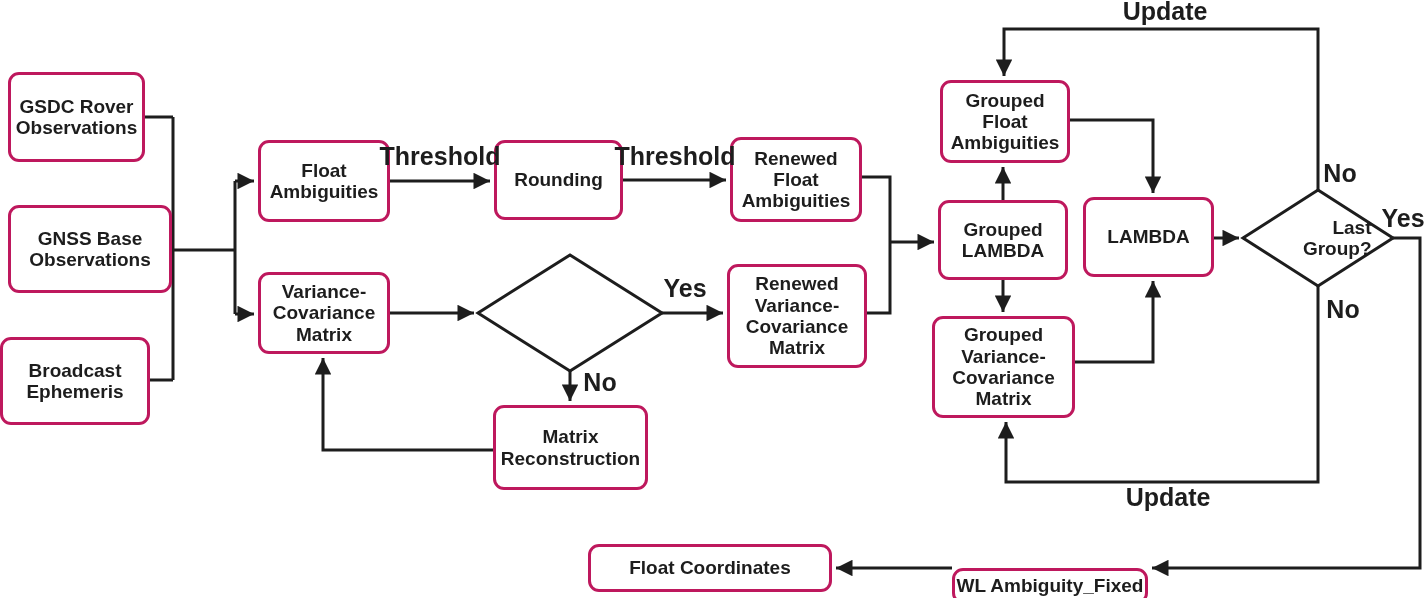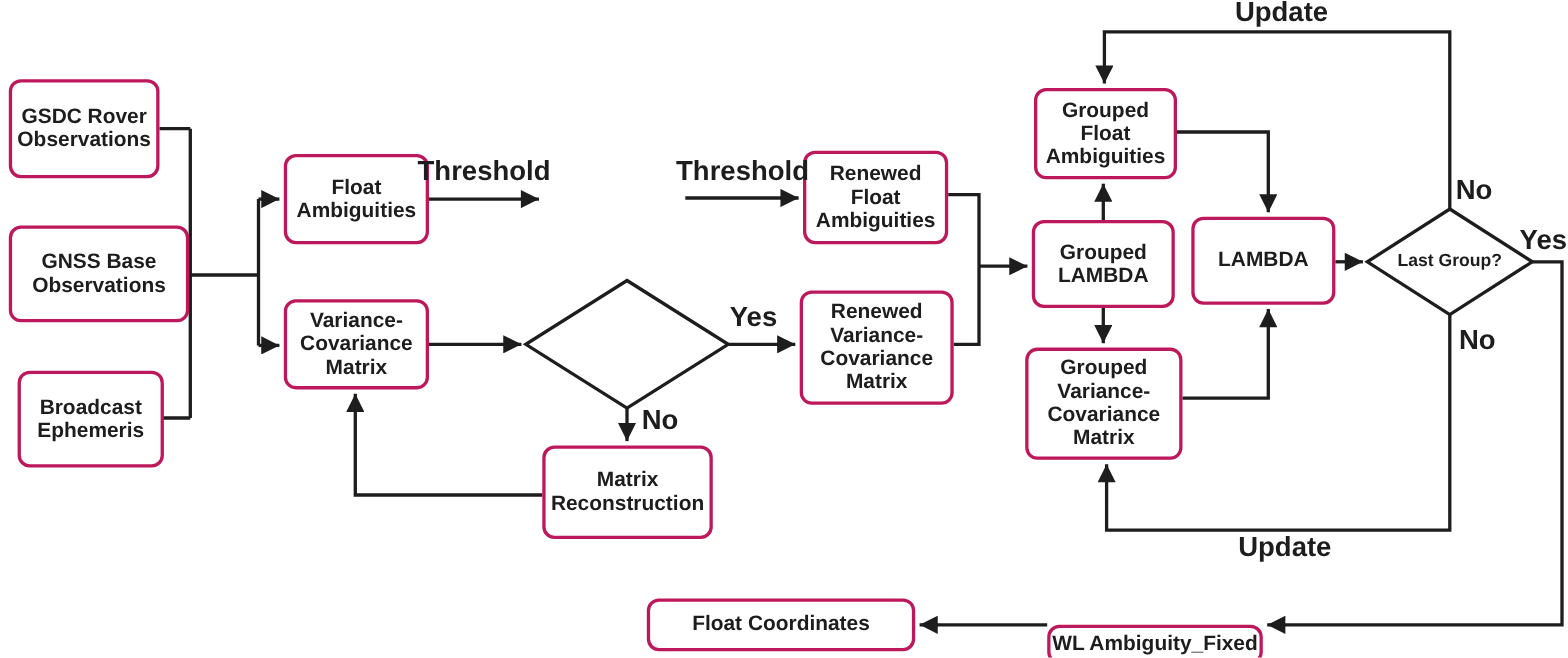--- a/index.html
+++ b/index.html
@@ -8,22 +8,22 @@
     font-family:"Liberation Sans",sans-serif;overflow:hidden;
   }
   svg.wires{position:absolute;left:0;top:0;width:1425px;height:598px;}
   .node{
     position:absolute;display:flex;align-items:center;justify-content:center;
     text-align:center;border:3px solid #be185d;border-radius:11px;background:#ffffff;
     color:#1d1d1d;font-weight:bold;font-size:19px;line-height:1.12;
     white-space:pre-line;box-sizing:border-box;
   }
   .dtext{
-    position:absolute;transform:translate(-50%,-50%);text-align:left;
-    font-weight:bold;font-size:16px;line-height:1.12;color:#1d1d1d;white-space:pre-line;
+    position:absolute;transform:translate(-50%,-50%);text-align:right;
+    font-weight:bold;font-size:19px;line-height:1.12;color:#1d1d1d;white-space:pre-line;
   }
   .elabel{
     position:absolute;transform:translateX(-50%);font-weight:bold;font-size:25px;
     line-height:22px;color:#1d1d1d;white-space:nowrap;
   }
 </style>
 </head>
 <body>
 
 <div class="canvas">
@@ -57,25 +57,26 @@
       <path marker-end="url(#arrow)" d="M952,568 H836"></path>
       <polygon points="570,255 662,313 570,371 478,313" fill="#ffffff"></polygon>
       <polygon points="1318,190 1393,238 1318,286 1243,238" fill="#ffffff"></polygon>
     </g>
   </svg>
 
   <div class="node" style="left:8px;top:72px;width:137px;height:90px">GSDC Rover
 Observations</div>
   <div class="node" style="left:8px;top:205px;width:164px;height:88px">GNSS Base
 Observations</div>
-  <div class="node" style="left:16px;top:337px;width:133px;height:88px">Broadcast
+  <div class="node" style="left:0;top:337px;width:150px;height:88px">Broadcast
 Ephemeris</div>
 
   <div class="node" style="left:258px;top:140px;width:132px;height:82px">Float
 Ambiguities</div>
+  <div class="node" style="left:494px;top:140px;width:129px;height:80px">Rounding</div>
   <div class="node" style="left:730px;top:137px;width:132px;height:85px">Renewed
 Float
 Ambiguities</div>
 
   <div class="node" style="left:258px;top:272px;width:132px;height:82px">Variance-
 Covariance
 Matrix</div>
   <div class="node" style="left:727px;top:264px;width:140px;height:104px">Renewed
 Variance-
 Covariance

